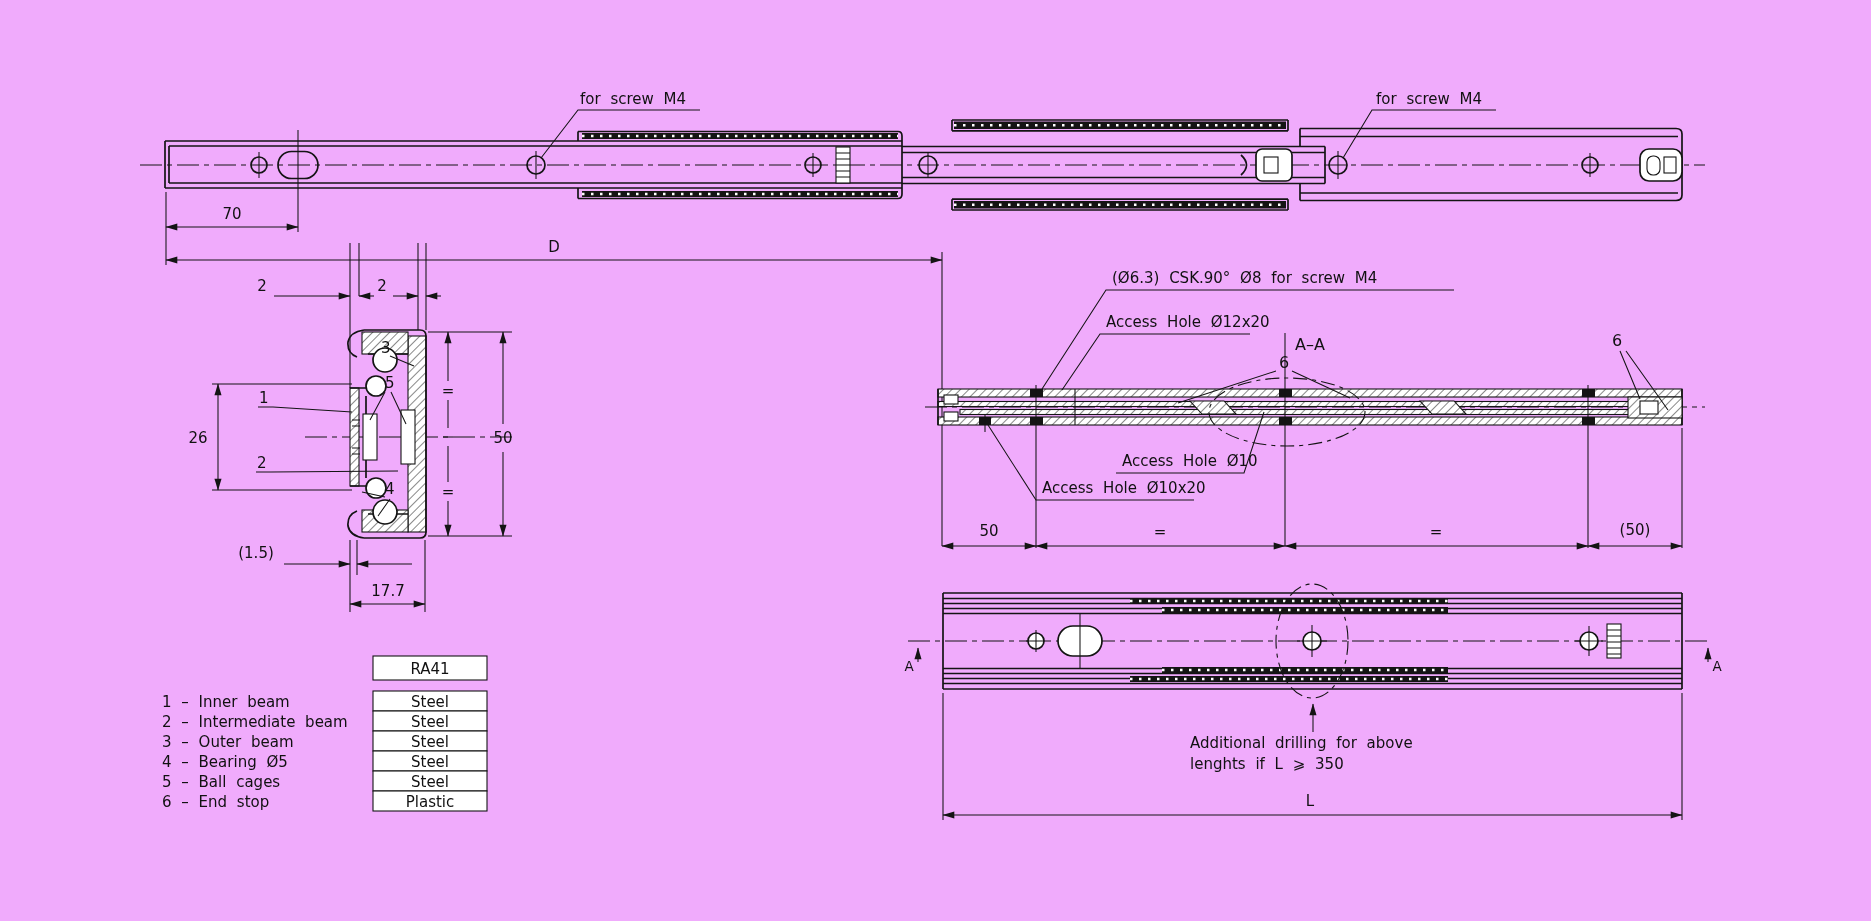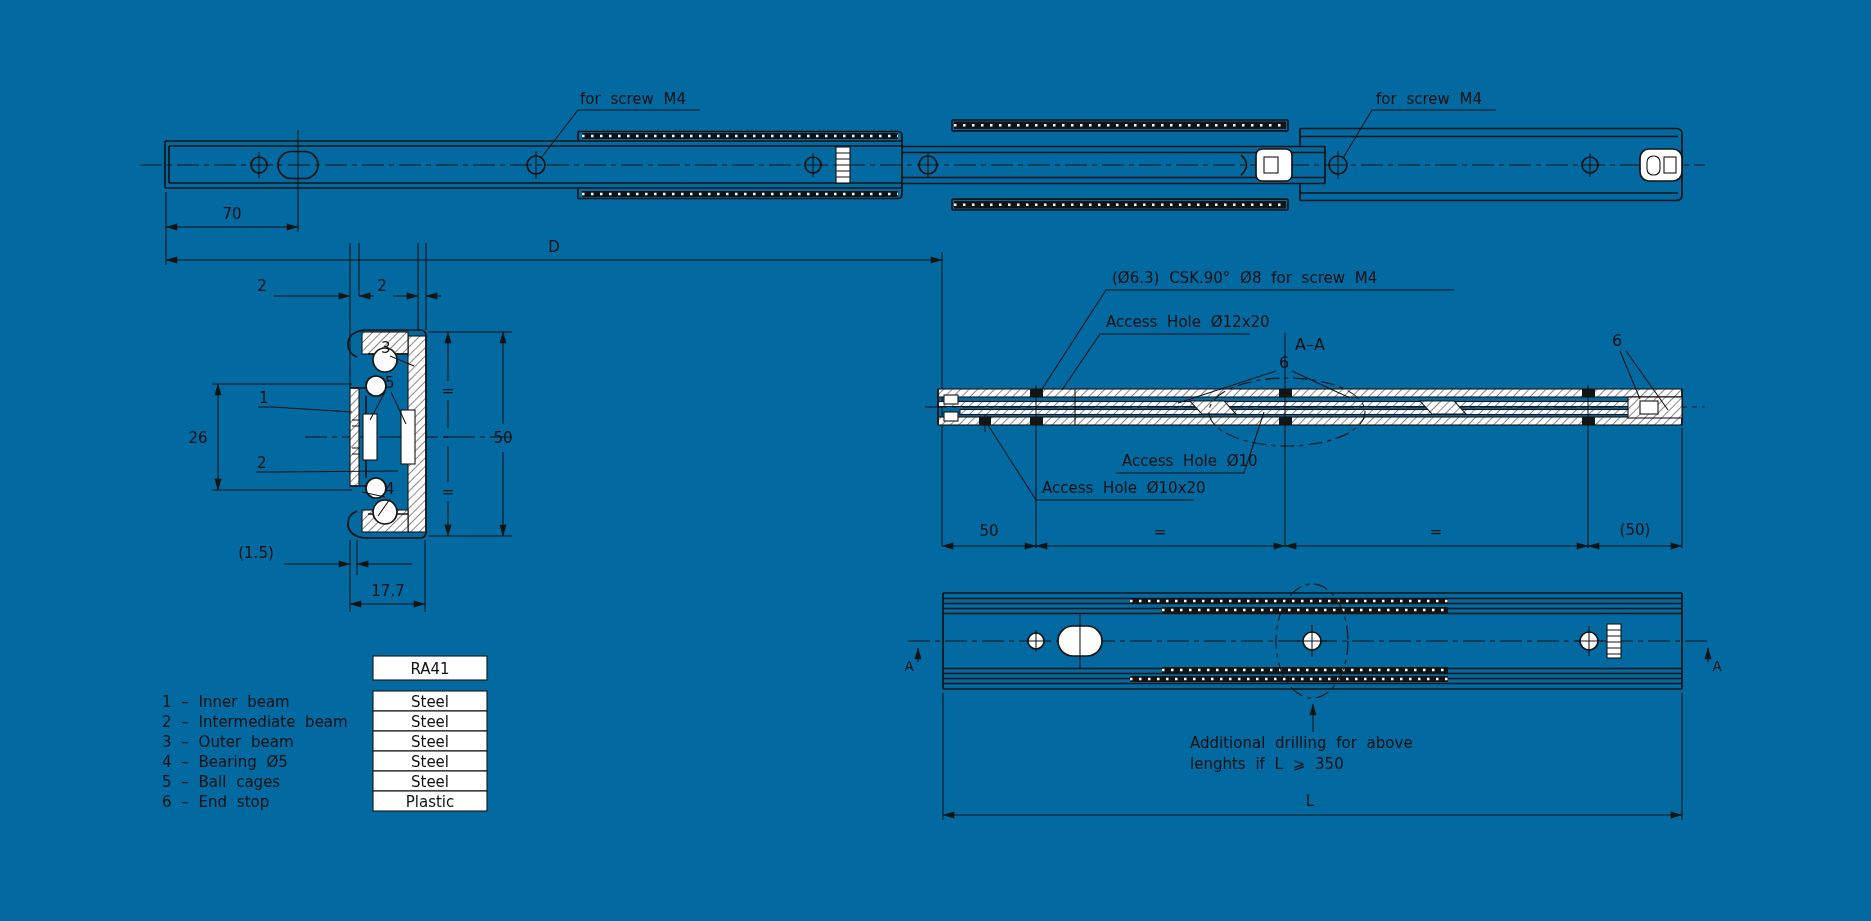--- a/index.html
+++ b/index.html
@@ -1,16 +1,16 @@
 <!DOCTYPE html>
 <html><head>
 <meta charset="utf-8">
 <style>
   html,body{margin:0;padding:0;background:#fff;}
-  .page{width:1871px;height:921px;background:#0369a1;overflow:hidden;}
+  .page{width:1871px;height:921px;background:#f0abfc;overflow:hidden;}
   svg{display:block;}
   svg text{font-family:"DejaVu Sans",sans-serif;font-size:15px;fill:#111;word-spacing:5px;}
   .mid{text-anchor:middle;}
   .t13{font-size:13.5px;}
   .t16{font-size:16px;}
   .s{stroke:#141414;fill:none;stroke-width:1.7;}
   .sf{stroke:#141414;fill:#fff;stroke-width:1.7;}
   .sft{stroke:#141414;fill:#fff;stroke-width:1.1;}
   .d{stroke:#141414;fill:none;stroke-width:1.05;}
   .c{stroke:#141414;fill:none;stroke-width:1;stroke-dasharray:22 5 5 5;}

